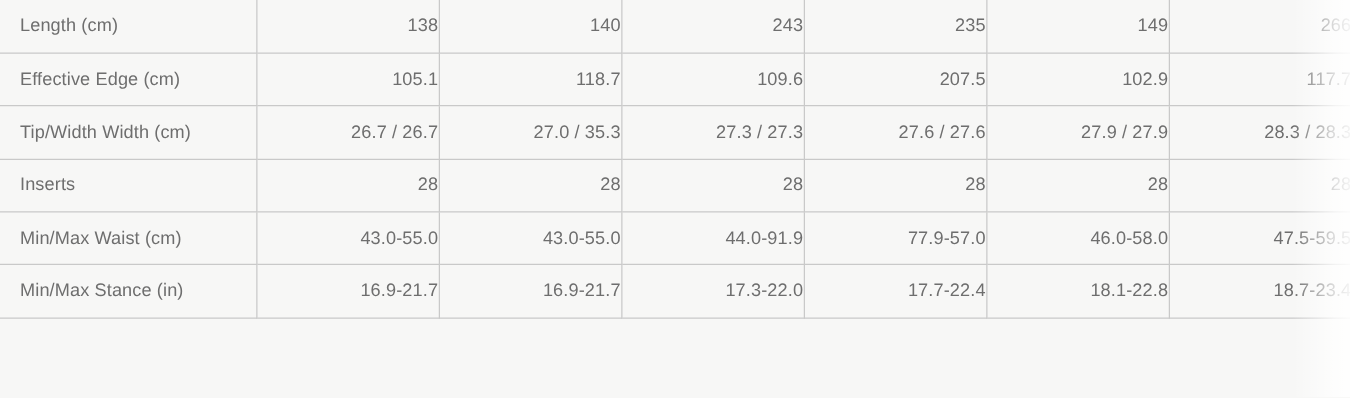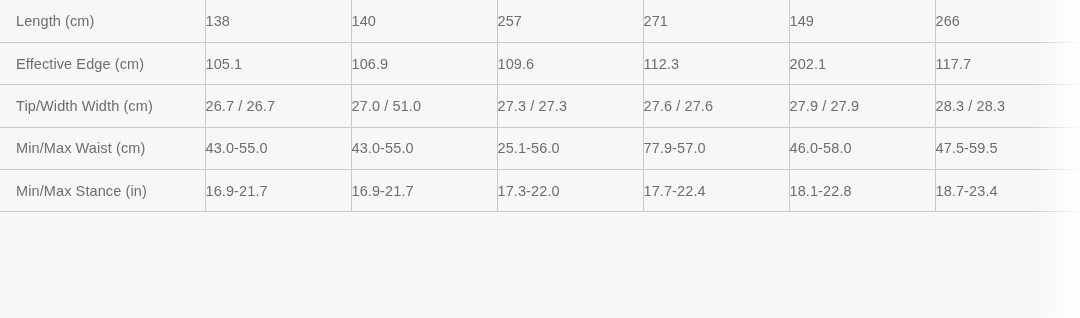--- a/index.html
+++ b/index.html
@@ -49,21 +49,21 @@
     box-sizing: border-box;
     background: #f7f7f6;
   }
 
   table.spec-table td.label {
     text-align: left;
     padding-left: 16px;
   }
 
   table.spec-table td.value {
-    text-align: left;
+    text-align: right;
     margin-left: 23px;
   }
 
   table.spec-table td.last-col {
     border-right: none;
   }
 
   
   .edge-fade {
     position: absolute;
@@ -89,54 +89,63 @@
       <col class="data-col">
         <col class="data-col">
         <col class="data-col">
     </colgroup>
     <tbody>
 
       <tr>
         <td class="label">Length (cm)</td>
         <td class="value">138</td>
         <td class="value">140</td>
-        <td class="value">257</td>
-        <td class="value">271</td>
+        <td class="value">243</td>
+        <td class="value">235</td>
         <td class="value">149</td>
         <td class="value last-col">266</td>
       </tr>
 
       <tr>
         <td class="label">Effective Edge (cm)</td>
         <td class="value">105.1</td>
-        <td class="value">106.9</td>
+        <td class="value">118.7</td>
         <td class="value">109.6</td>
-        <td class="value">112.3</td>
-        <td class="value">202.1</td>
+        <td class="value">207.5</td>
+        <td class="value">102.9</td>
         <td class="value last-col">117.7</td>
       </tr>
 
 
       <tr>
         <td class="label">Tip/Width Width (cm)</td>
         <td class="value">26.7 / 26.7</td>
-        <td class="value">27.0 / 51.0</td>
+        <td class="value">27.0 / 35.3</td>
         <td class="value">27.3 / 27.3</td>
         <td class="value">27.6 / 27.6</td>
         <td class="value">27.9 / 27.9</td>
         <td class="value last-col">28.3 / 28.3</td>
       </tr>
 
 
+      <tr>
+        <td class="label">Inserts</td>
+        <td class="value">28</td>
+        <td class="value">28</td>
+        <td class="value">28</td>
+        <td class="value">28</td>
+        <td class="value">28</td>
+        <td class="value last-col">28</td>
+      </tr>
 
       <tr>
         <td class="label">Min/Max Waist (cm)</td>
         <td class="value">43.0-55.0</td>
         <td class="value">43.0-55.0</td>
-        <td class="value">25.1-56.0</td>
+        <td class="value">44.0-91.9</td>
         <td class="value">77.9-57.0</td>
         <td class="value">46.0-58.0</td>
         <td class="value last-col">47.5-59.5</td>
       </tr>
 
       <tr>
         <td class="label">Min/Max Stance (in)</td>
         <td class="value">16.9-21.7</td>
         <td class="value">16.9-21.7</td>
         <td class="value">17.3-22.0</td>

